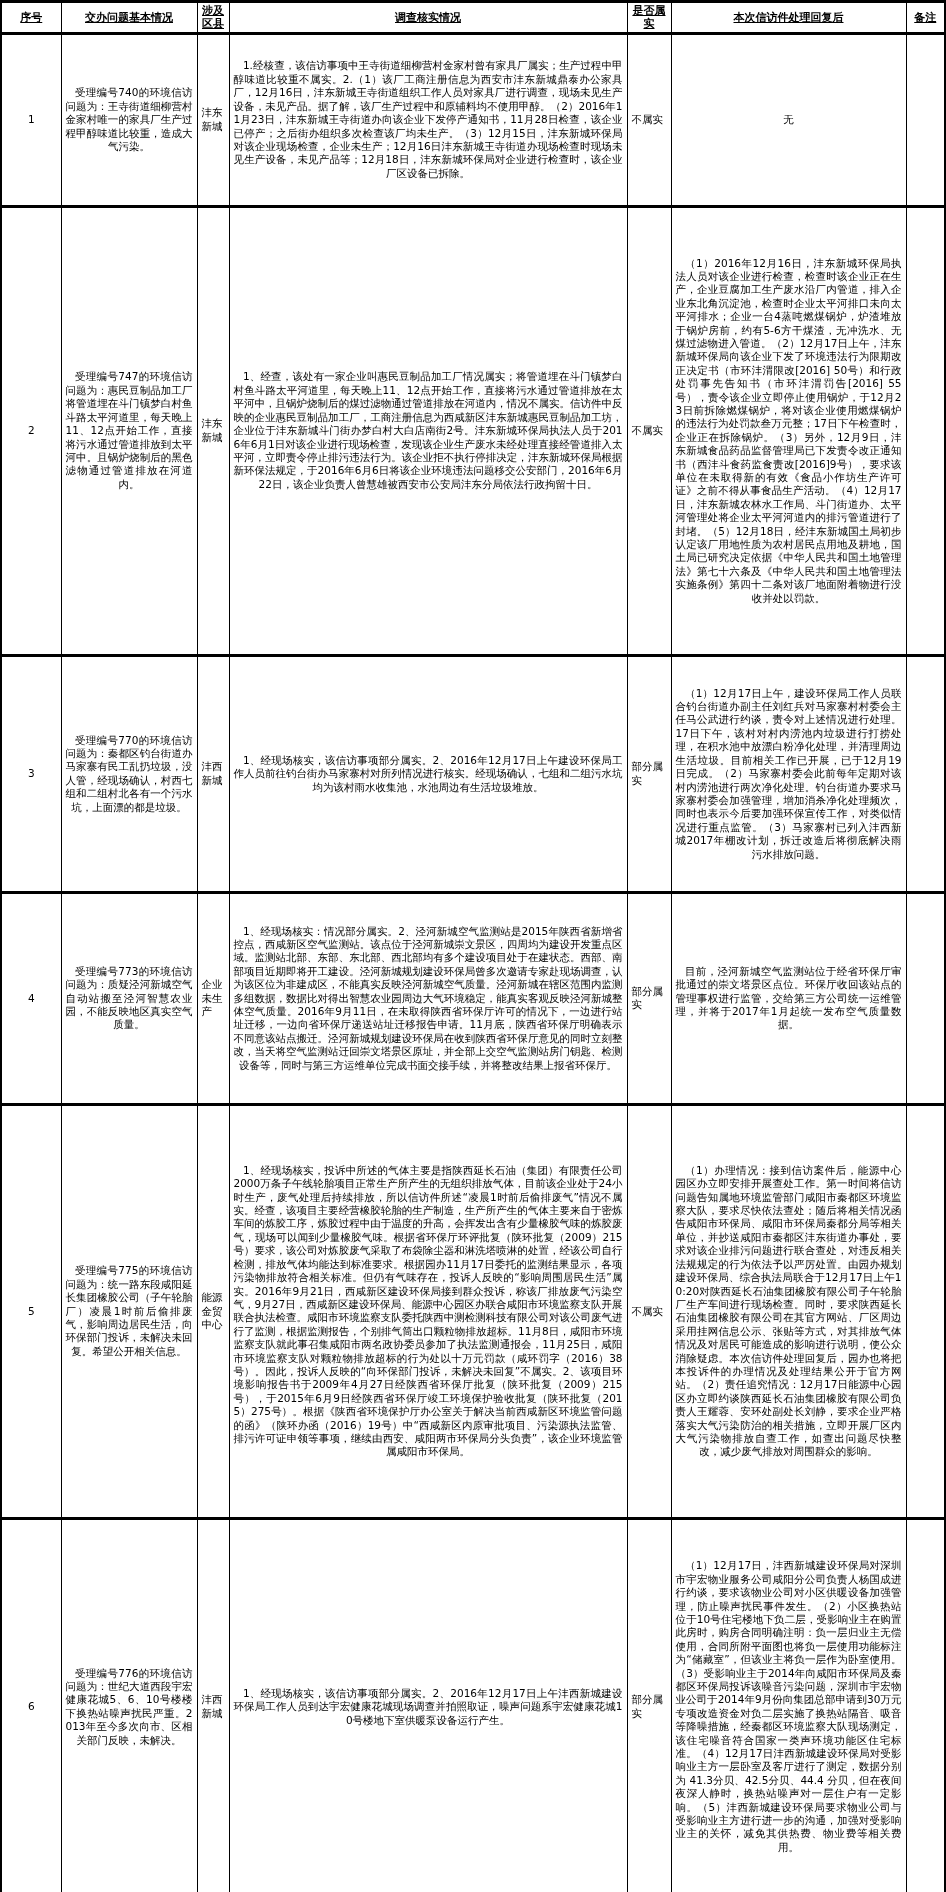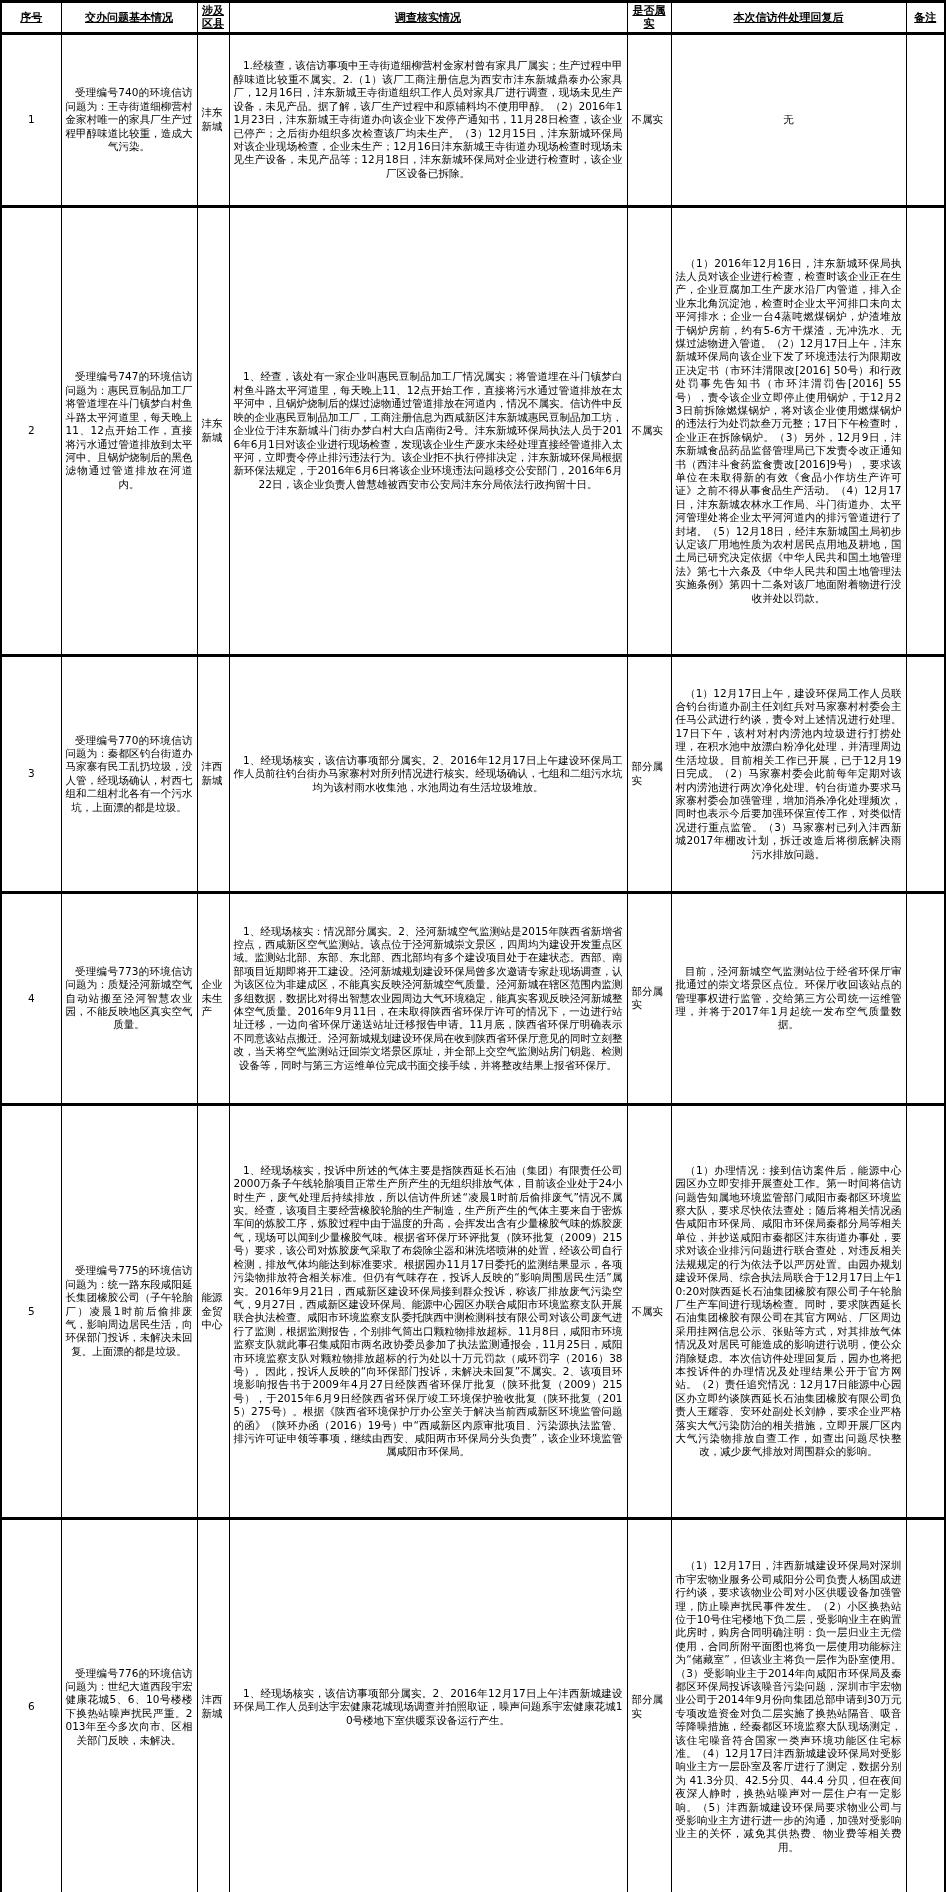--- a/index.html
+++ b/index.html
@@ -83,21 +83,21 @@
       <td class="c-seq">4</td>
       <td class="c-problem">受理编号773的环境信访问题为：质疑泾河新城空气自动站搬至泾河智慧农业园，不能反映地区真实空气质量。</td>
       <td class="c-district">企业未生产</td>
       <td class="c-invest">1、经现场核实：情况部分属实。2、泾河新城空气监测站是2015年陕西省新增省控点，西咸新区空气监测站。该点位于泾河新城崇文景区，四周均为建设开发重点区域。监测站北部、东部、东北部、西北部均有多个建设项目处于在建状态。西部、南部项目近期即将开工建设。泾河新城规划建设环保局曾多次邀请专家赴现场调查，认为该区位为非建成区，不能真实反映泾河新城空气质量。泾河新城在辖区范围内监测多组数据，数据比对得出智慧农业园周边大气环境稳定，能真实客观反映泾河新城整体空气质量。2016年9月11日，在未取得陕西省环保厅许可的情况下，一边进行站址迁移，一边向省环保厅递送站址迁移报告申请。11月底，陕西省环保厅明确表示不同意该站点搬迁。泾河新城规划建设环保局在收到陕西省环保厅意见的同时立刻整改，当天将空气监测站迁回崇文塔景区原址，并全部上交空气监测站房门钥匙、检测设备等，同时与第三方运维单位完成书面交接手续，并将整改结果上报省环保厅。</td>
       <td class="c-verified">部分属实</td>
       <td class="c-action">目前，泾河新城空气监测站位于经省环保厅审批通过的崇文塔景区点位。环保厅收回该站点的管理事权进行监管，交给第三方公司统一运维管理，并将于2017年1月起统一发布空气质量数据。</td>
       <td class="c-note"></td>
     </tr>
     <tr class="r-5">
       <td class="c-seq">5</td>
-      <td class="c-problem">受理编号775的环境信访问题为：统一路东段咸阳延长集团橡胶公司（子午轮胎厂）凌晨1时前后偷排废气，影响周边居民生活，向环保部门投诉，未解决未回复。上面漂的都是垃圾。</td>
+      <td class="c-problem">受理编号775的环境信访问题为：统一路东段咸阳延长集团橡胶公司（子午轮胎厂）凌晨1时前后偷排废气，影响周边居民生活，向环保部门投诉，未解决未回复。希望公开相关信息。</td>
       <td class="c-district">能源金贸中心</td>
       <td class="c-invest">1、经现场核实，投诉中所述的气体主要是指陕西延长石油（集团）有限责任公司2000万条子午线轮胎项目正常生产所产生的无组织排放气体，目前该企业处于24小时生产，废气处理后持续排放，所以信访件所述“凌晨1时前后偷排废气”情况不属实。经查，该项目主要经营橡胶轮胎的生产制造，生产所产生的气体主要来自于密炼车间的炼胶工序，炼胶过程中由于温度的升高，会挥发出含有少量橡胶气味的炼胶废气，现场可以闻到少量橡胶气味。根据省环保厅环评批复（陕环批复（2009）215号）要求，该公司对炼胶废气采取了布袋除尘器和淋洗塔喷淋的处置，经该公司自行检测，排放气体均能达到标准要求。根据园办11月17日委托的监测结果显示，各项污染物排放符合相关标准。但仍有气味存在，投诉人反映的“影响周围居民生活”属实。2016年9月21日，西咸新区建设环保局接到群众投诉，称该厂排放废气污染空气，9月27日，西咸新区建设环保局、能源中心园区办联合咸阳市环境监察支队开展联合执法检查。咸阳市环境监察支队委托陕西中测检测科技有限公司对该公司废气进行了监测，根据监测报告，个别排气筒出口颗粒物排放超标。11月8日，咸阳市环境监察支队就此事召集咸阳市两名政协委员参加了执法监测通报会，11月25日，咸阳市环境监察支队对颗粒物排放超标的行为处以十万元罚款（咸环罚字（2016）38号）。因此，投诉人反映的“向环保部门投诉，未解决未回复”不属实。2、该项目环境影响报告书于2009年4月27日经陕西省环保厅批复（陕环批复（2009）215号），于2015年6月9日经陕西省环保厅竣工环境保护验收批复（陕环批复（2015）275号）。根据《陕西省环境保护厅办公室关于解决当前西咸新区环境监管问题的函》（陕环办函（2016）19号）中“西咸新区内原审批项目、污染源执法监管、排污许可证申领等事项，继续由西安、咸阳两市环保局分头负责”，该企业环境监管属咸阳市环保局。</td>
       <td class="c-verified">不属实</td>
       <td class="c-action">（1）办理情况：接到信访案件后，能源中心园区办立即安排开展查处工作。第一时间将信访问题告知属地环境监管部门咸阳市秦都区环境监察大队，要求尽快依法查处；随后将相关情况函告咸阳市环保局、咸阳市环保局秦都分局等相关单位，并抄送咸阳市秦都区沣东街道办事处，要求对该企业排污问题进行联合查处，对违反相关法规规定的行为依法予以严厉处置。由园办规划建设环保局、综合执法局联合于12月17日上午10:20对陕西延长石油集团橡胶有限公司子午轮胎厂生产车间进行现场检查。同时，要求陕西延长石油集团橡胶有限公司在其官方网站、厂区周边采用挂网信息公示、张贴等方式，对其排放气体情况及对居民可能造成的影响进行说明，使公众消除疑虑。本次信访件处理回复后，园办也将把本投诉件的办理情况及处理结果公开于官方网站。（2）责任追究情况：12月17日能源中心园区办立即约谈陕西延长石油集团橡胶有限公司负责人王耀蓉、安环处副处长刘静，要求企业严格落实大气污染防治的相关措施，立即开展厂区内大气污染物排放自查工作，如查出问题尽快整改，减少废气排放对周围群众的影响。</td>
       <td class="c-note"></td>
     </tr>
     <tr class="r-6">
       <td class="c-seq">6</td>
       <td class="c-problem">受理编号776的环境信访问题为：世纪大道西段宇宏健康花城5、6、10号楼楼下换热站噪声扰民严重。2013年至今多次向市、区相关部门反映，未解决。</td>
       <td class="c-district">沣西新城</td>

